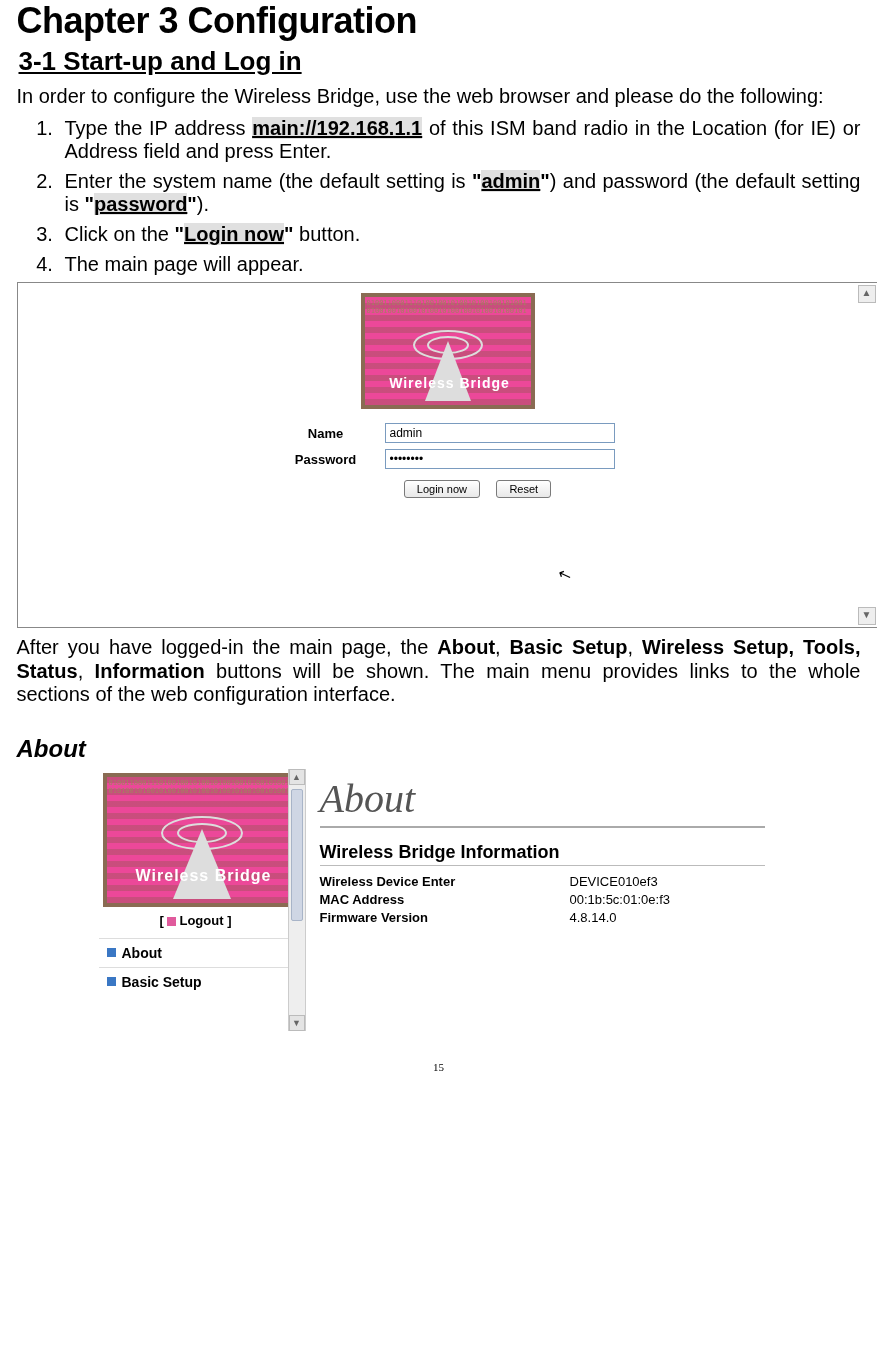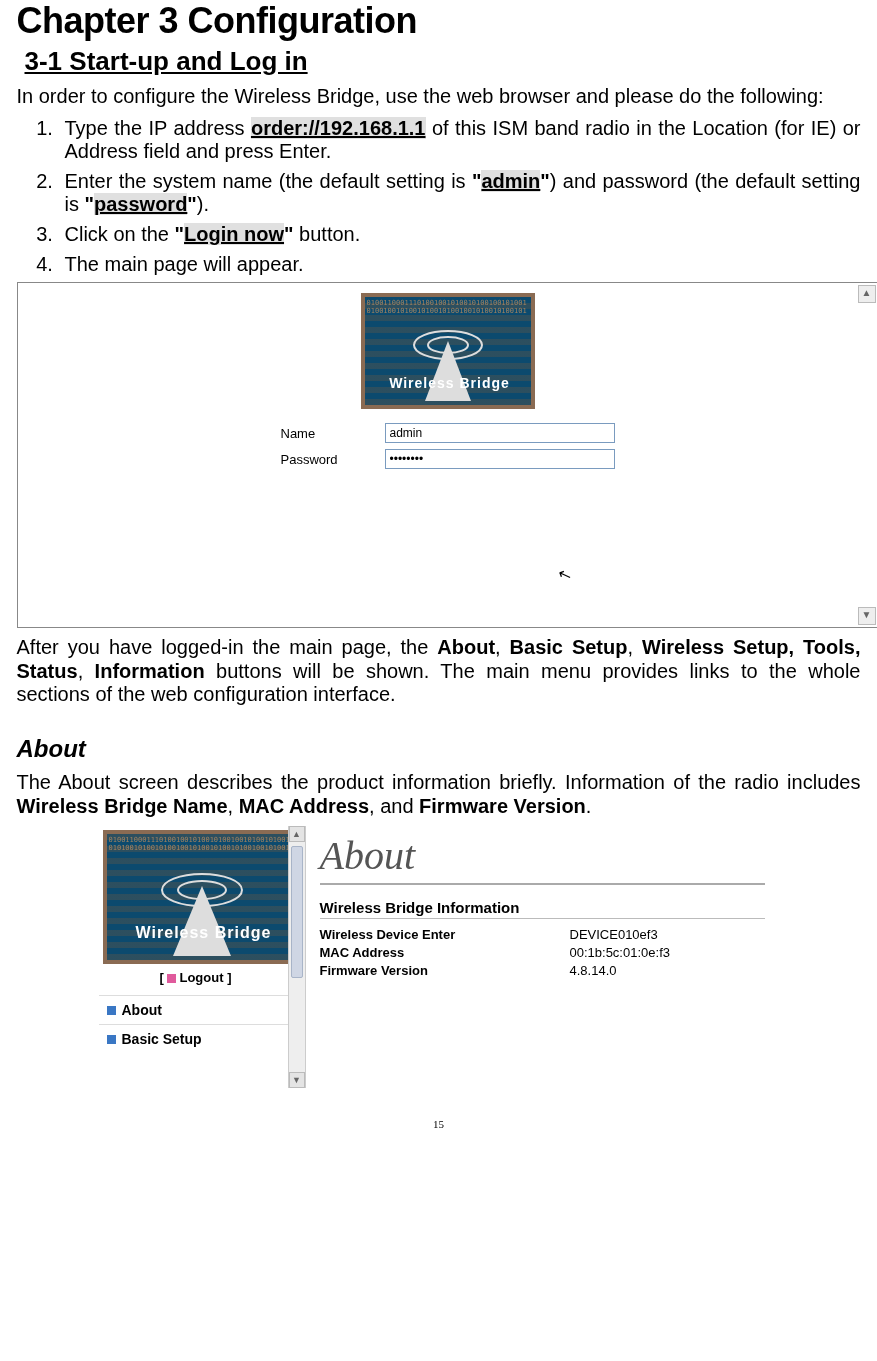--- a/index.html
+++ b/index.html
@@ -19,21 +19,21 @@
     font-family: "Arial Black", Arial, sans-serif;
     font-weight: 900;
     font-size: 36px;
     margin: 0 0 4px 0;
     letter-spacing: -0.5px;
   }
   .section-title {
     font-weight: bold;
     font-size: 26px;
     text-decoration: underline;
-    margin: 0 0 8px 8px;
+    margin: 0 0 8px 2px;
   }
   .body-text {
     font-size: 20px;
     text-align: justify;
     margin: 8px 0;
     line-height: 1.18;
   }
   ol.steps {
     margin: 4px 0 6px 0;
     padding-left: 42px;
@@ -74,21 +74,21 @@
     line-height: 14px;
     color: #666;
   }
   .shot1 .inner-scroll-up { top: 2px; }
   .shot1 .inner-scroll-dn { bottom: 2px; }
   .logo-box {
     width: 166px;
     height: 108px;
     margin: 10px auto 14px auto;
     border: 4px solid #8a6b53;
-    background: #0c4a6e;
+    background: #ec4899;
     position: relative;
     overflow: hidden;
   }
   .logo-box .matrix {
     position: absolute;
     inset: 0;
     background:
       repeating-linear-gradient(0deg, rgba(120,90,60,0.3) 0 6px, transparent 6px 12px);
     font-family: monospace;
     font-size: 7px;
@@ -112,22 +112,22 @@
   .login-row {
     display: flex;
     align-items: center;
     justify-content: center;
     margin: 6px 0;
     font-family: Verdana, Arial, sans-serif;
     font-size: 13px;
   }
   .login-row .lbl {
     width: 90px;
-    text-align: left;
-    font-weight: normal;
+    text-align: center;
+    font-weight: bold;
     margin-right: 14px;
   }
   .login-row .fld {
     width: 230px;
     height: 20px;
     border: 1px solid #7a9bbf;
     background: #fff;
     font-size: 12px;
     padding: 1px 4px;
     box-sizing: border-box;
@@ -244,21 +244,21 @@
   }
   .shot2 .right .hdr {
     font-family: Georgia, 'Times New Roman', serif;
     font-style: italic;
     font-size: 40px;
     color: #555;
     margin: 0 0 4px 0;
   }
   .shot2 .right .hr1 { border: none; border-top: 2px solid #aaa; margin: 4px 0 14px 0; }
   .shot2 .right .sub {
-    font-size: 15px;
+    font-size: 18px;
     font-weight: bold;
     margin: 0 0 2px 0;
   }
   .shot2 .right .hr2 { border: none; border-top: 1px solid #bbb; margin: 2px 0 8px 0; }
   .shot2 .info-row {
     display: flex;
     font-size: 13px;
     margin: 3px 0;
   }
   .shot2 .info-row .k { width: 210px; font-weight: bold; }
@@ -275,21 +275,21 @@
 <body>
 
 <div class="page">
   <h1 class="chapter-title">Chapter 3    Configuration</h1>
   <h2 class="section-title">3-1 Start-up and Log in</h2>
 
   <p class="body-text">In order to configure the Wireless Bridge, use the web browser and please do the following:</p>
 
   <ol class="steps">
     <li>
-      <span>Type the IP address </span><span class="hl">order://192.168.1.1</span><span> of this ISM band radio in the Location (for IE) or Address field and press Enter.</span>
+      <span>Type the IP address </span><span class="hl">main://192.168.1.1</span><span> of this ISM band radio in the Location (for IE) or Address field and press Enter.</span>
     </li>
     <li>
       <span>Enter the system name (the default setting is </span><span class="b">"</span><span class="hl">admin</span><span class="b">"</span><span>) and password (the default setting is </span><span class="b">"</span><span class="hl">password</span><span class="b">"</span><span>).</span>
     </li>
     <li>
       <span>Click on the </span><span class="b">"</span><span class="hl">Login now</span><span class="b">"</span><span> button.</span>
     </li>
     <li>The main page will appear.</li>
   </ol>
 
@@ -305,33 +305,34 @@
       <div class="band">Wireless  Bridge</div>
     </div>
     <div class="login-row">
       <span class="lbl">Name</span>
       <input class="fld" value="admin" style="">
     </div>
     <div class="login-row">
       <span class="lbl">Password</span>
       <input class="fld" type="password" value="••••••••" style="">
     </div>
+    <div class="btn-row">
+      <button class="winbtn">Login now</button>
+      <button class="winbtn">Reset</button>
+    </div>
     <div class="cursor-arrow">↖</div>
     <div class="inner-scroll-dn">▼</div>
   </div>
 
   <p class="body-text">
     <span>After you have logged-in the main page, the </span><span class="b">About</span><span>, </span><span class="b">Basic Setup</span><span>, </span><span class="b">Wireless Setup, Tools, Status</span><span>, </span><span class="b">Information</span><span> buttons will be shown. The main menu provides links to the whole sections of the web configuration interface.</span>
   </p>
 
   <div class="about-heading">About</div>
 
-  <p class="body-text">
-    <span>The About screen describes the product information briefly. Information of the radio includes </span><span class="b">Wireless Bridge Name</span><span>, </span><span class="b">MAC Address</span><span>, and </span><span class="b">Firmware Version</span><span>.</span>
-  </p>
 
   <div class="shot2">
     <div class="left">
       <div class="logo-box">
         <div class="matrix">0100110001110100100101001010010010100101001001010010100101001001010010100101001001010010</div>
         <svg width="190" height="126" style="position:absolute;left:0;top:0;">
           <ellipse cx="95" cy="56" rx="40" ry="16" fill="none" stroke="#ddd" stroke-width="2"></ellipse>
           <ellipse cx="95" cy="56" rx="24" ry="9" fill="none" stroke="#ddd" stroke-width="2"></ellipse>
           <polygon points="95,52 66,122 124,122" fill="#ddd"></polygon>
         </svg>

